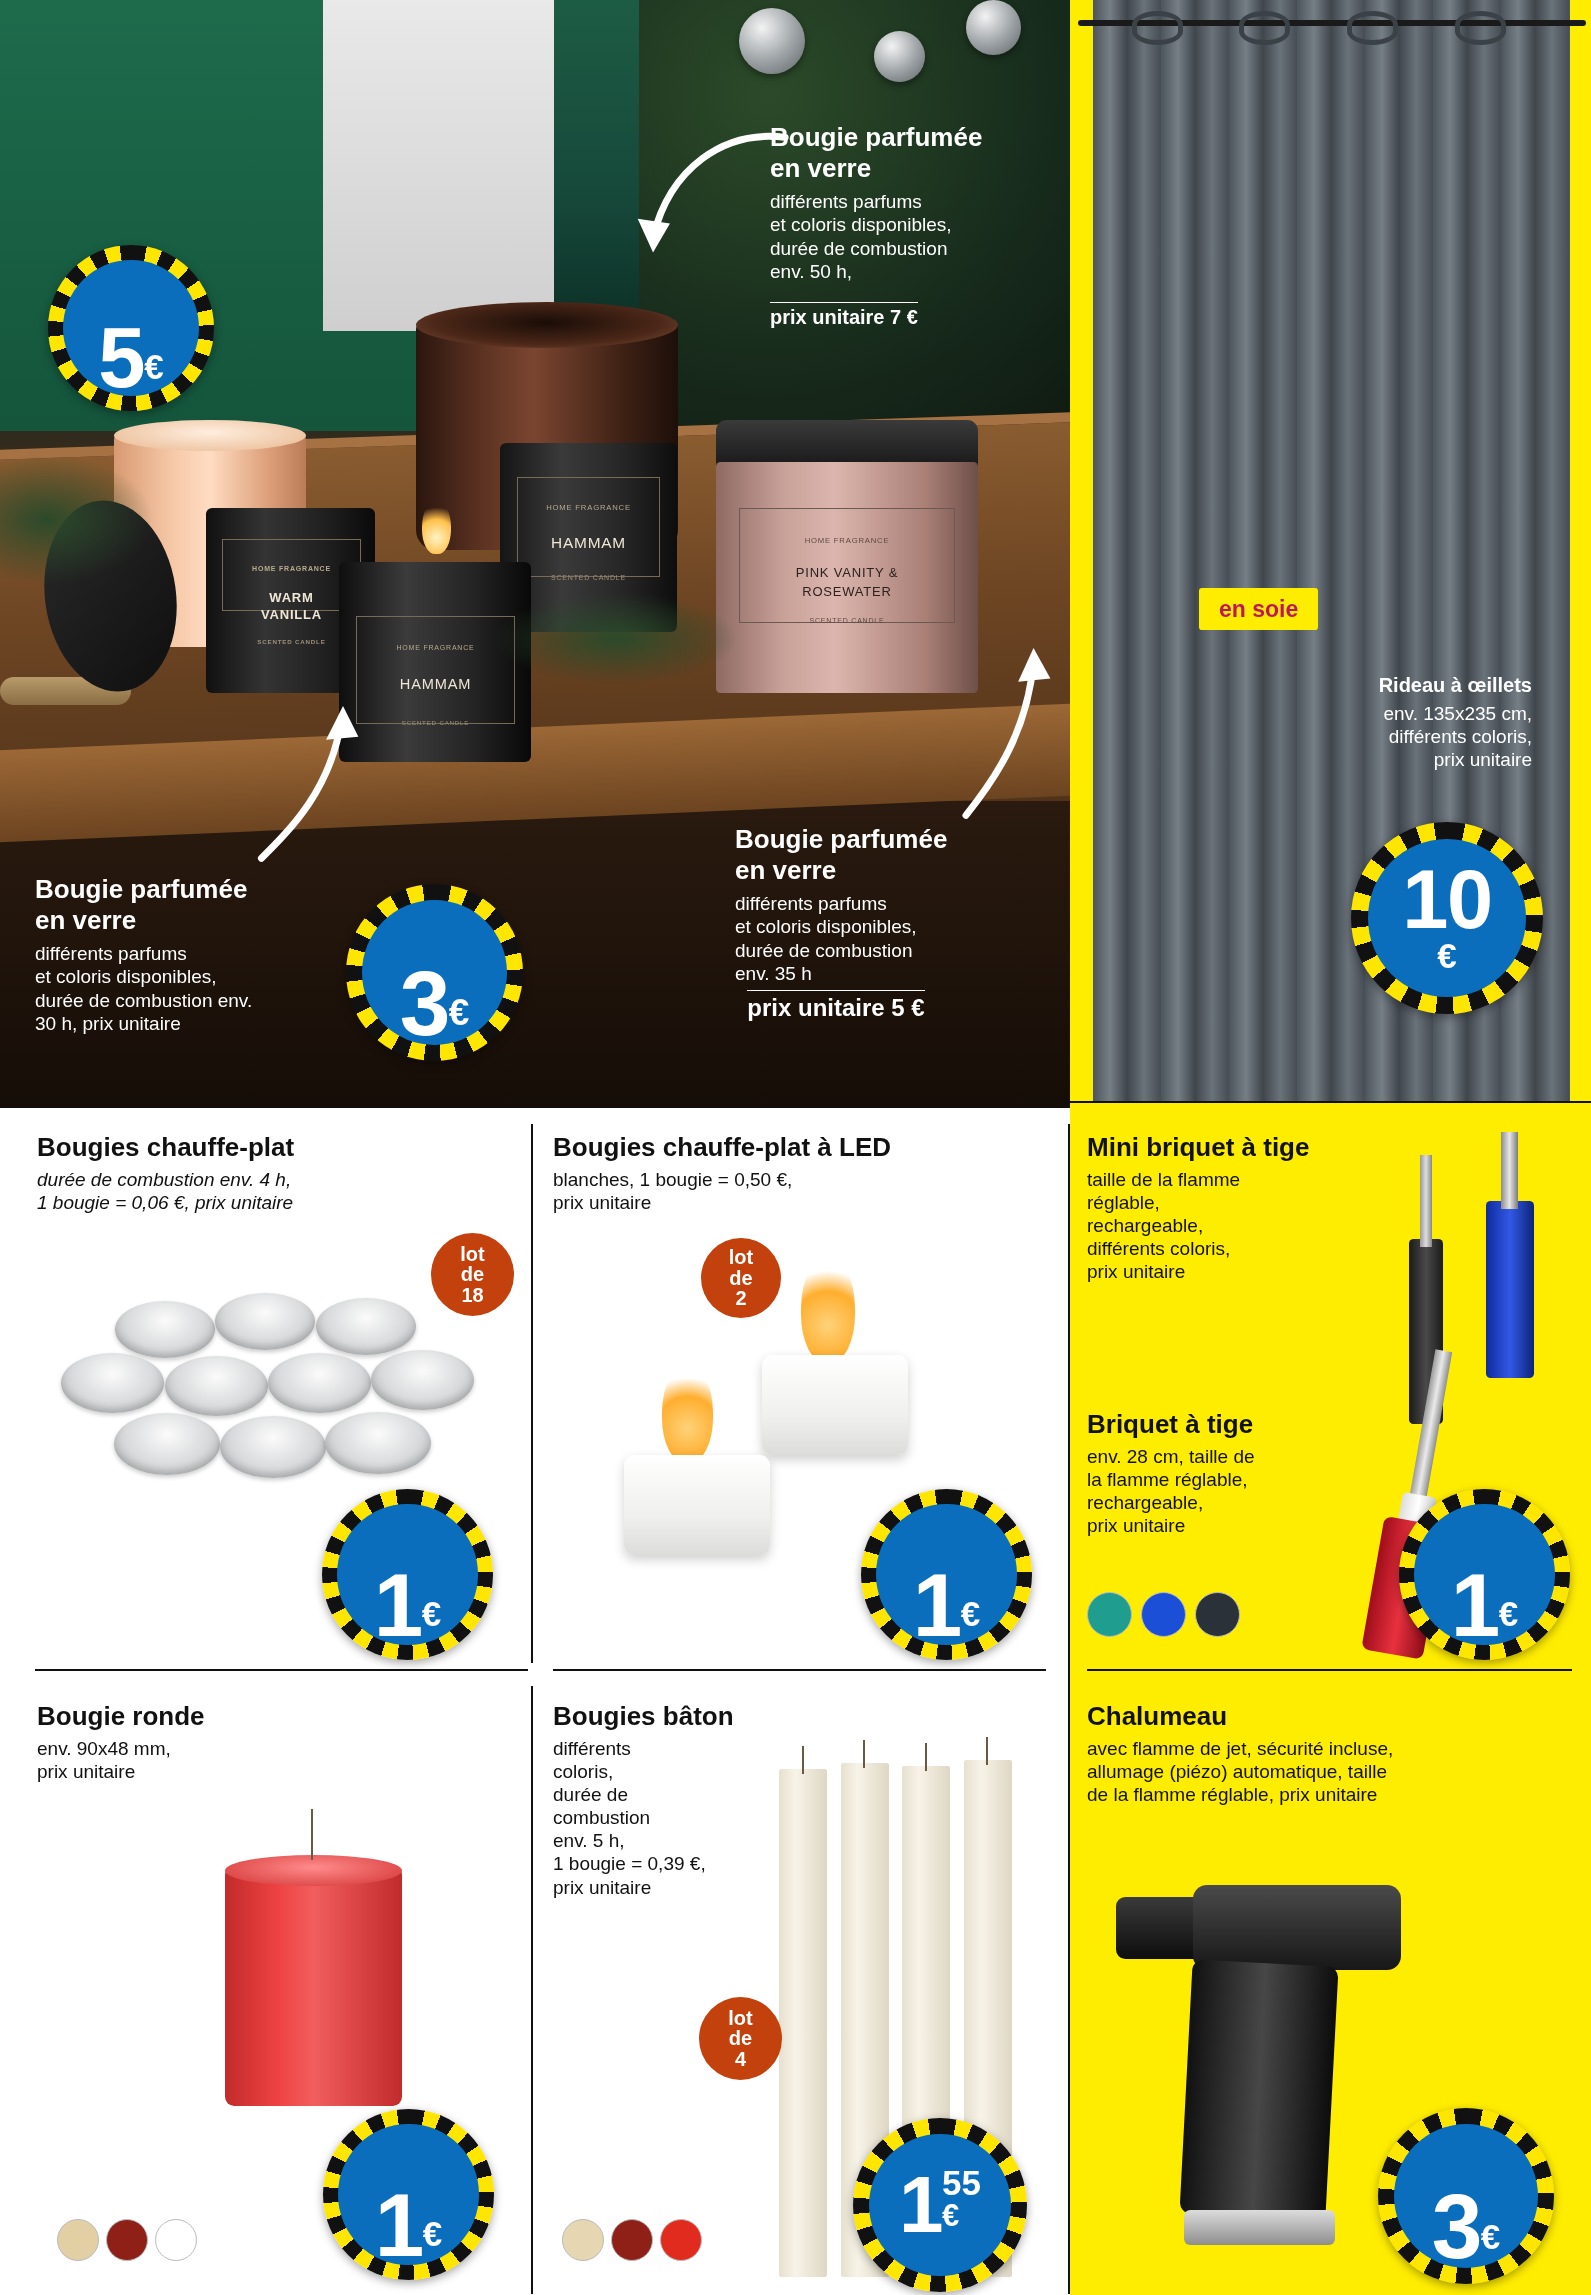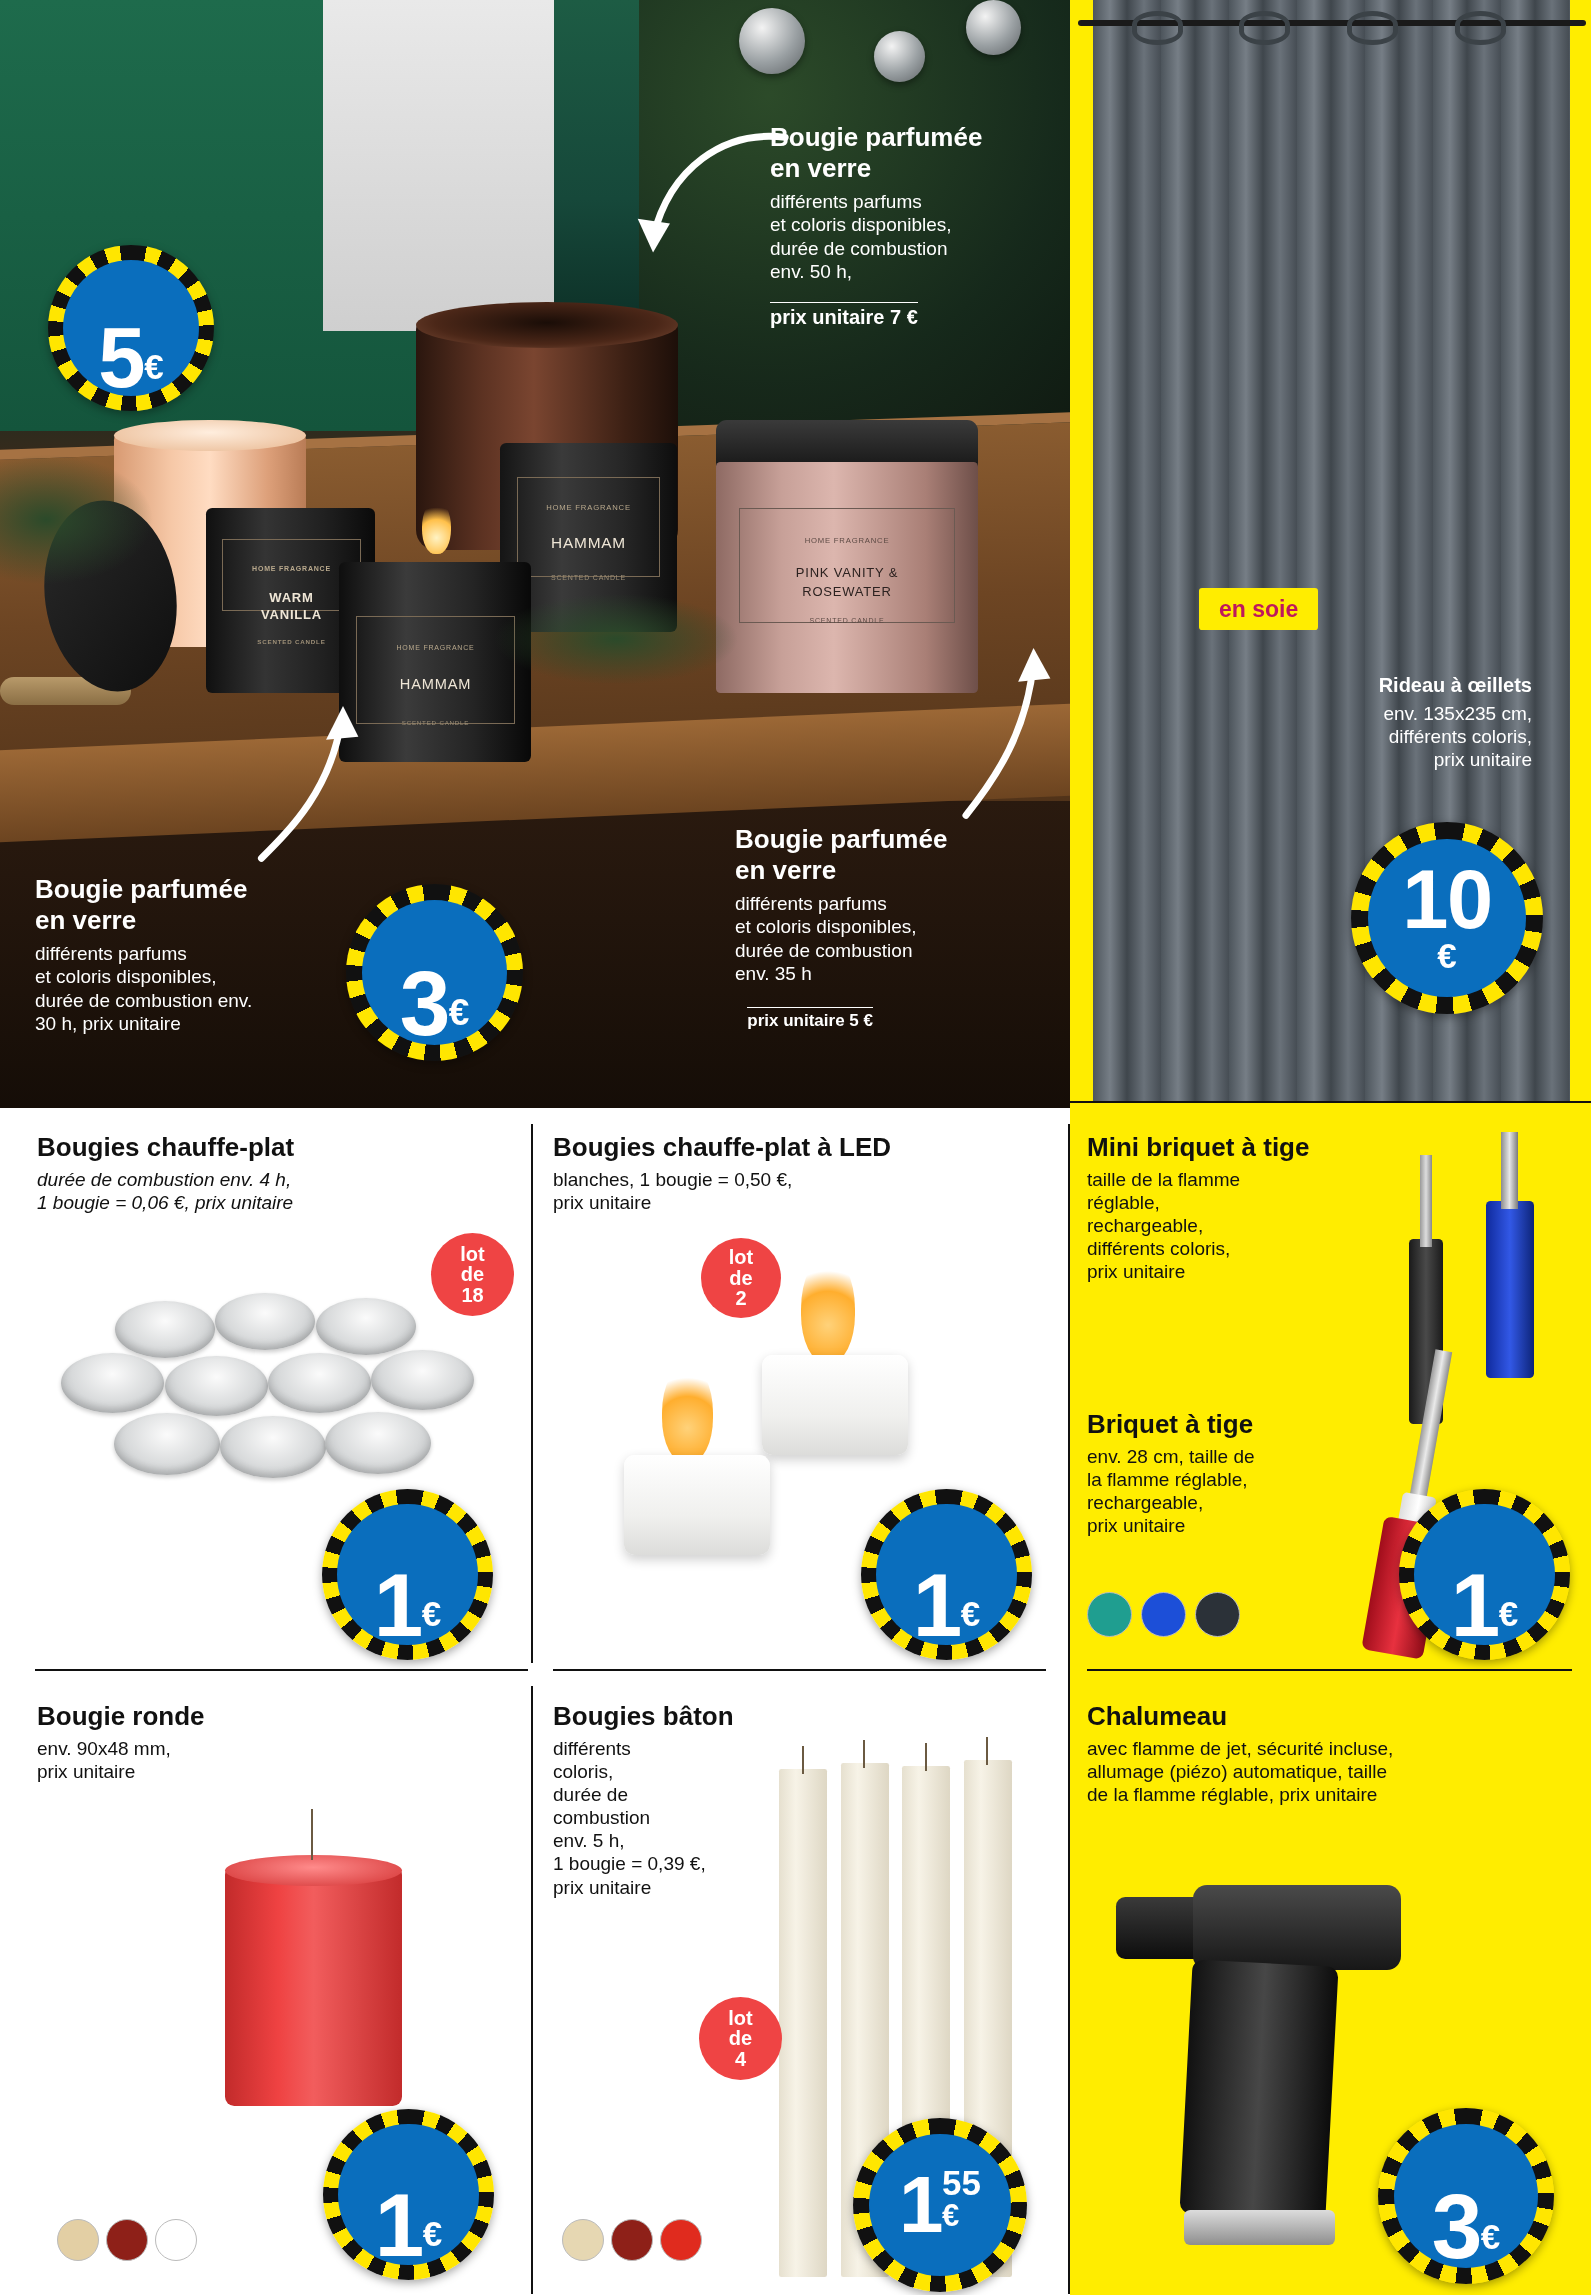--- a/index.html
+++ b/index.html
@@ -113,21 +113,21 @@
 
   .arrow { position: absolute; pointer-events: none; }
 
   
   .cell { position: absolute; }
   .divider-v { position: absolute; background: #111; width: 1.5px; }
   .divider-h { position: absolute; background: #111; height: 1.5px; }
 
   .lot-circle {
     position: absolute; border-radius: 50%;
-    background: #ef4444; color: #fff; font-weight: bold;
+    background: #c2410c; color: #fff; font-weight: bold;
     display: flex; flex-direction: column; align-items: center; justify-content: center;
     line-height: 1.02; text-align: center;
   }
 
   .swatch { position: absolute; border-radius: 50%; border: 0.8px solid #bbb; }
 
   
   .tealight {
     position: absolute; border-radius: 50%;
     background: radial-gradient(ellipse at 50% 35%, #fbfbfb 0%, #d8dadb 55%, #a9acae 100%);
@@ -251,21 +251,21 @@
 
   <div class="cell" style="left:735px;top:824px;width:308px;color:#fff;">
     <div class="h-title t-white" style="font-size:26px;">Bougie parfumée</div>
     <div class="h-title t-white" style="font-size:26px;">en verre</div>
     <div class="desc" style="font-size:19px;margin-top:6.2px;">
       <div>différents parfums</div>
       <div>et coloris disponibles,</div>
       <div>durée de combustion</div>
       <div>env. 35 h</div>
     </div>
-    <div class="price-line" style="font-size:17px;margin-top:22px;margin-left:12.3px;">prix unitaire 5 €</div>
+    <div class="price-line" style="font-size:24px;margin-top:5px;margin-left:12.3px;">prix unitaire 5 €</div>
   </div>
 
   <svg class="arrow" style="left:935px;top:631px;width:154px;height:192px;" viewBox="0 0 200 250">
     <path d="M40 240 C80 190, 120 130, 128 40" stroke="#fff" stroke-width="9" fill="none" stroke-linecap="round"></path>
     <path d="M128 22 L108 66 L150 62 Z" fill="#fff"></path>
   </svg>
 
   <div class="cell" style="left:35px;top:874px;width:293px;color:#fff;">
     <div class="h-title t-white" style="font-size:26px;">Bougie parfumée</div>
     <div class="h-title t-white" style="font-size:26px;">en verre</div>

